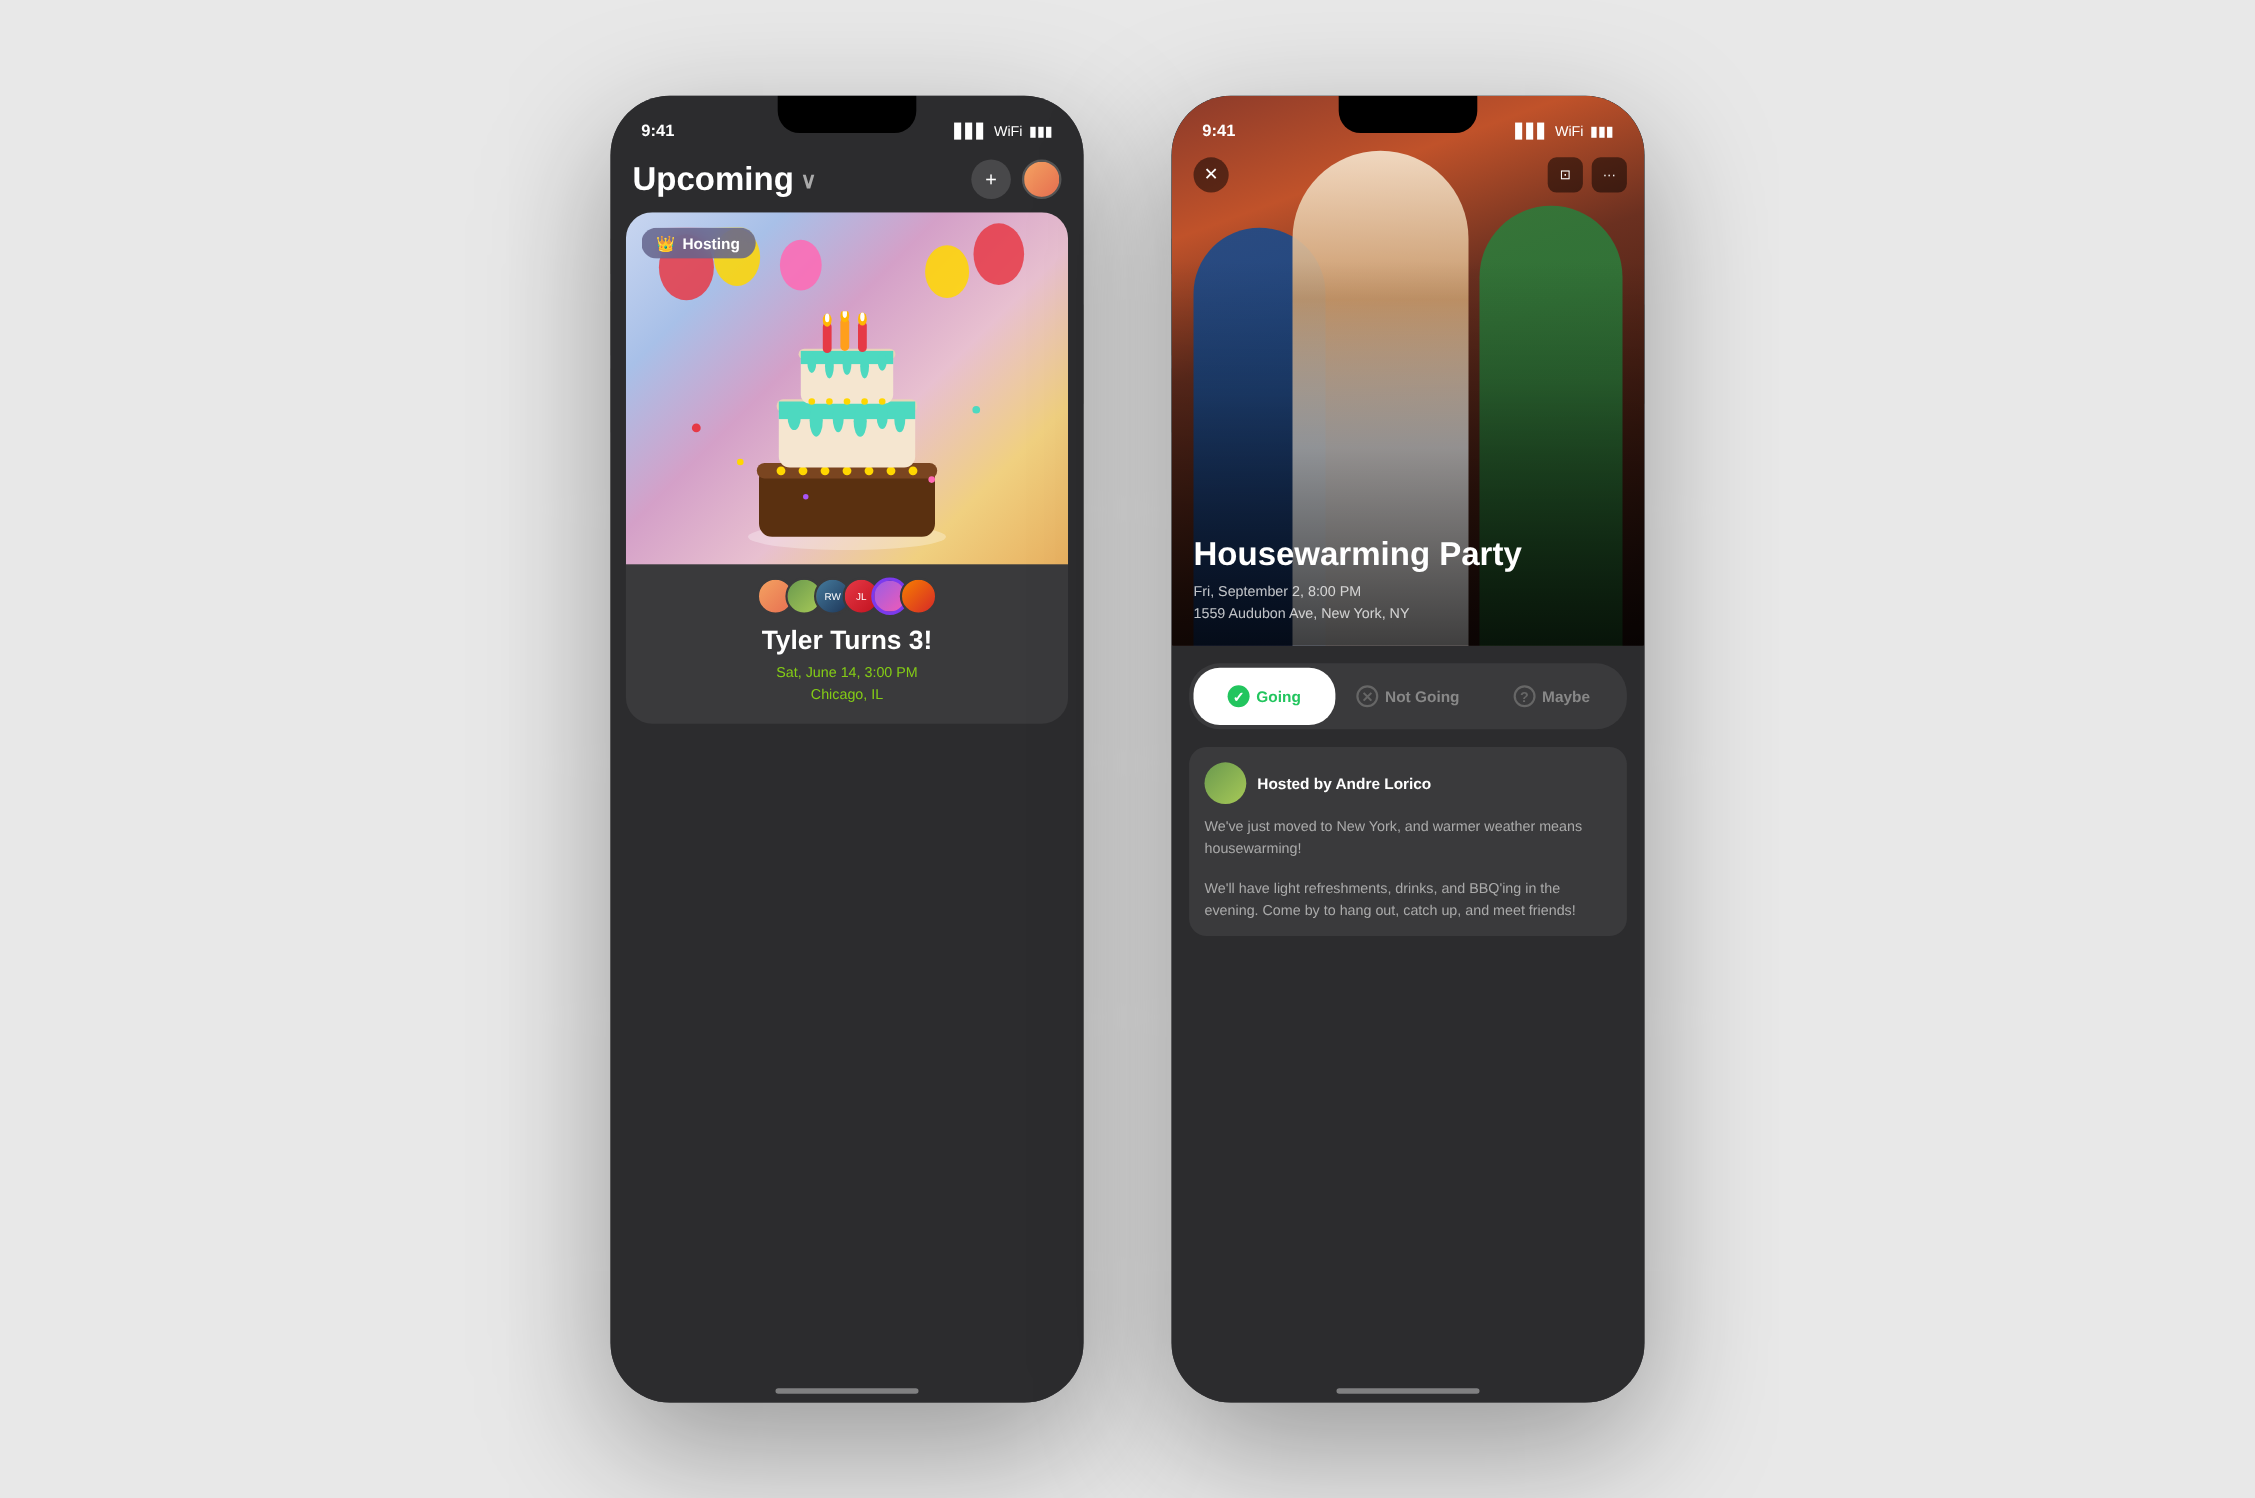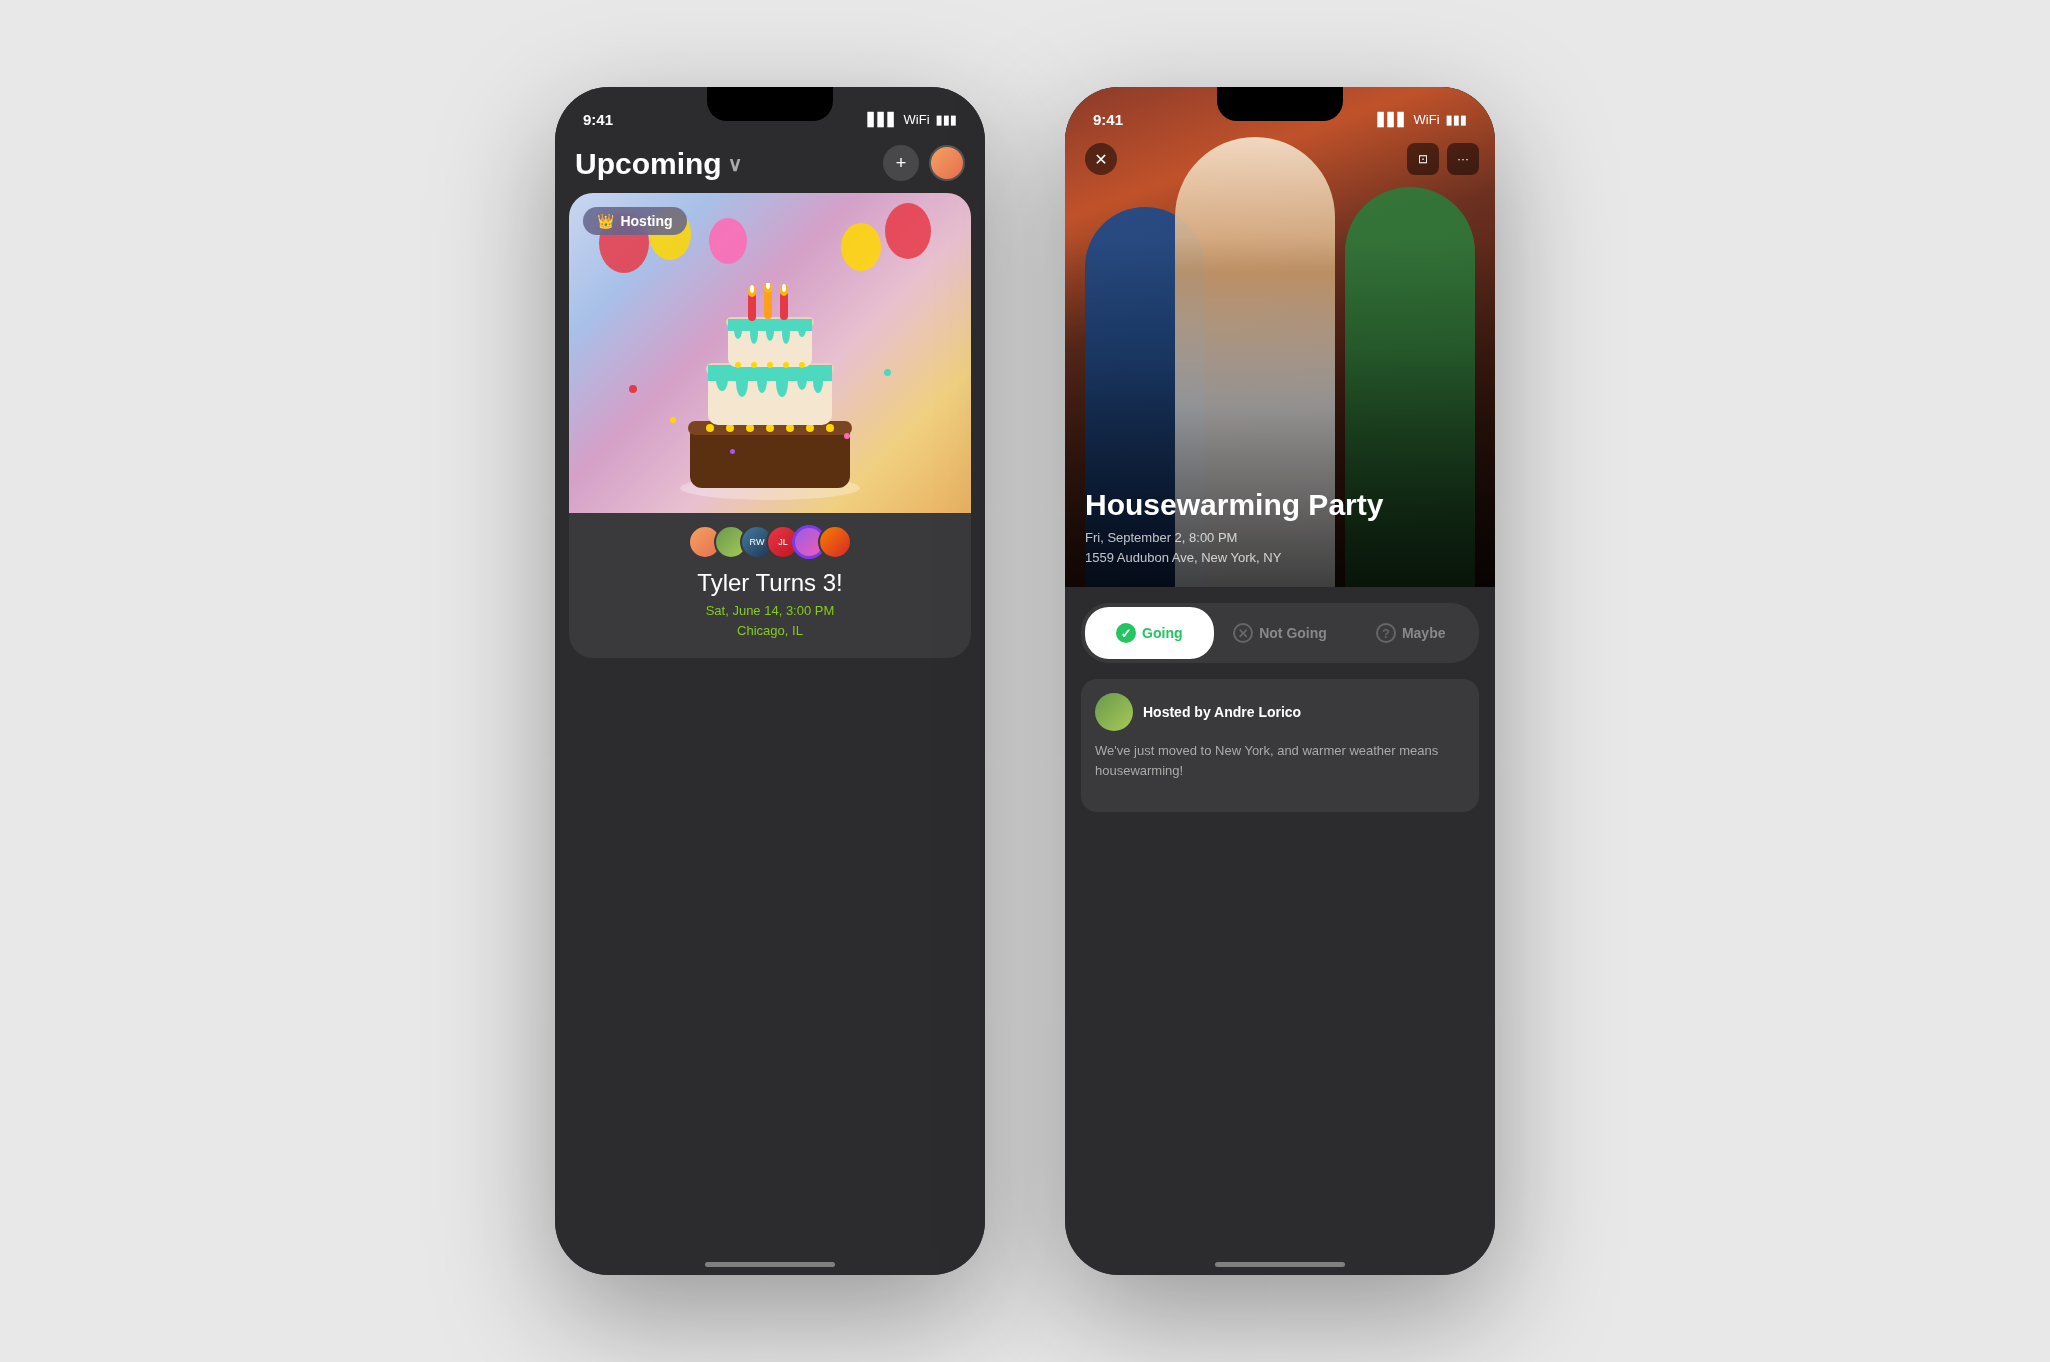--- a/index.html
+++ b/index.html
@@ -212,21 +212,21 @@
     .av5 { background: linear-gradient(135deg, #9b5de5, #f15bb5); border: 3px solid #7c3aed; }
     .av6 { background: linear-gradient(135deg, #f77f00, #d62828); }
 
     .event-info {
       padding: 4px 16px 18px;
       text-align: center;
     }
     .event-name {
       color: #fff;
       font-size: 24px;
-      font-weight: 400;
+      font-weight: 700;
       margin-bottom: 4px;
     }
     .event-detail {
       color: #84cc16;
       font-size: 13px;
       line-height: 1.5;
       text-align: center;
     }
 
     
@@ -634,18 +634,19 @@
         </div>
       </div>
 
       <div class="host-card">
         <div class="host-row">
           <div class="host-avatar"></div>
           <span class="host-name">Hosted by Andre Lorico</span>
         </div>
         <p class="host-desc">We've just moved to New York, and warmer weather means housewarming!</p>
         <br>
+        <p class="host-desc">We'll have light refreshments, drinks, and BBQ'ing in the evening. Come by to hang out, catch up, and meet friends!</p>
       </div>
     </div>
 
     <div class="home-indicator" style="position:absolute;bottom:8px;left:50%;transform:translateX(-50%);"></div>
   </div>
 </div>
 
 </body></html>

